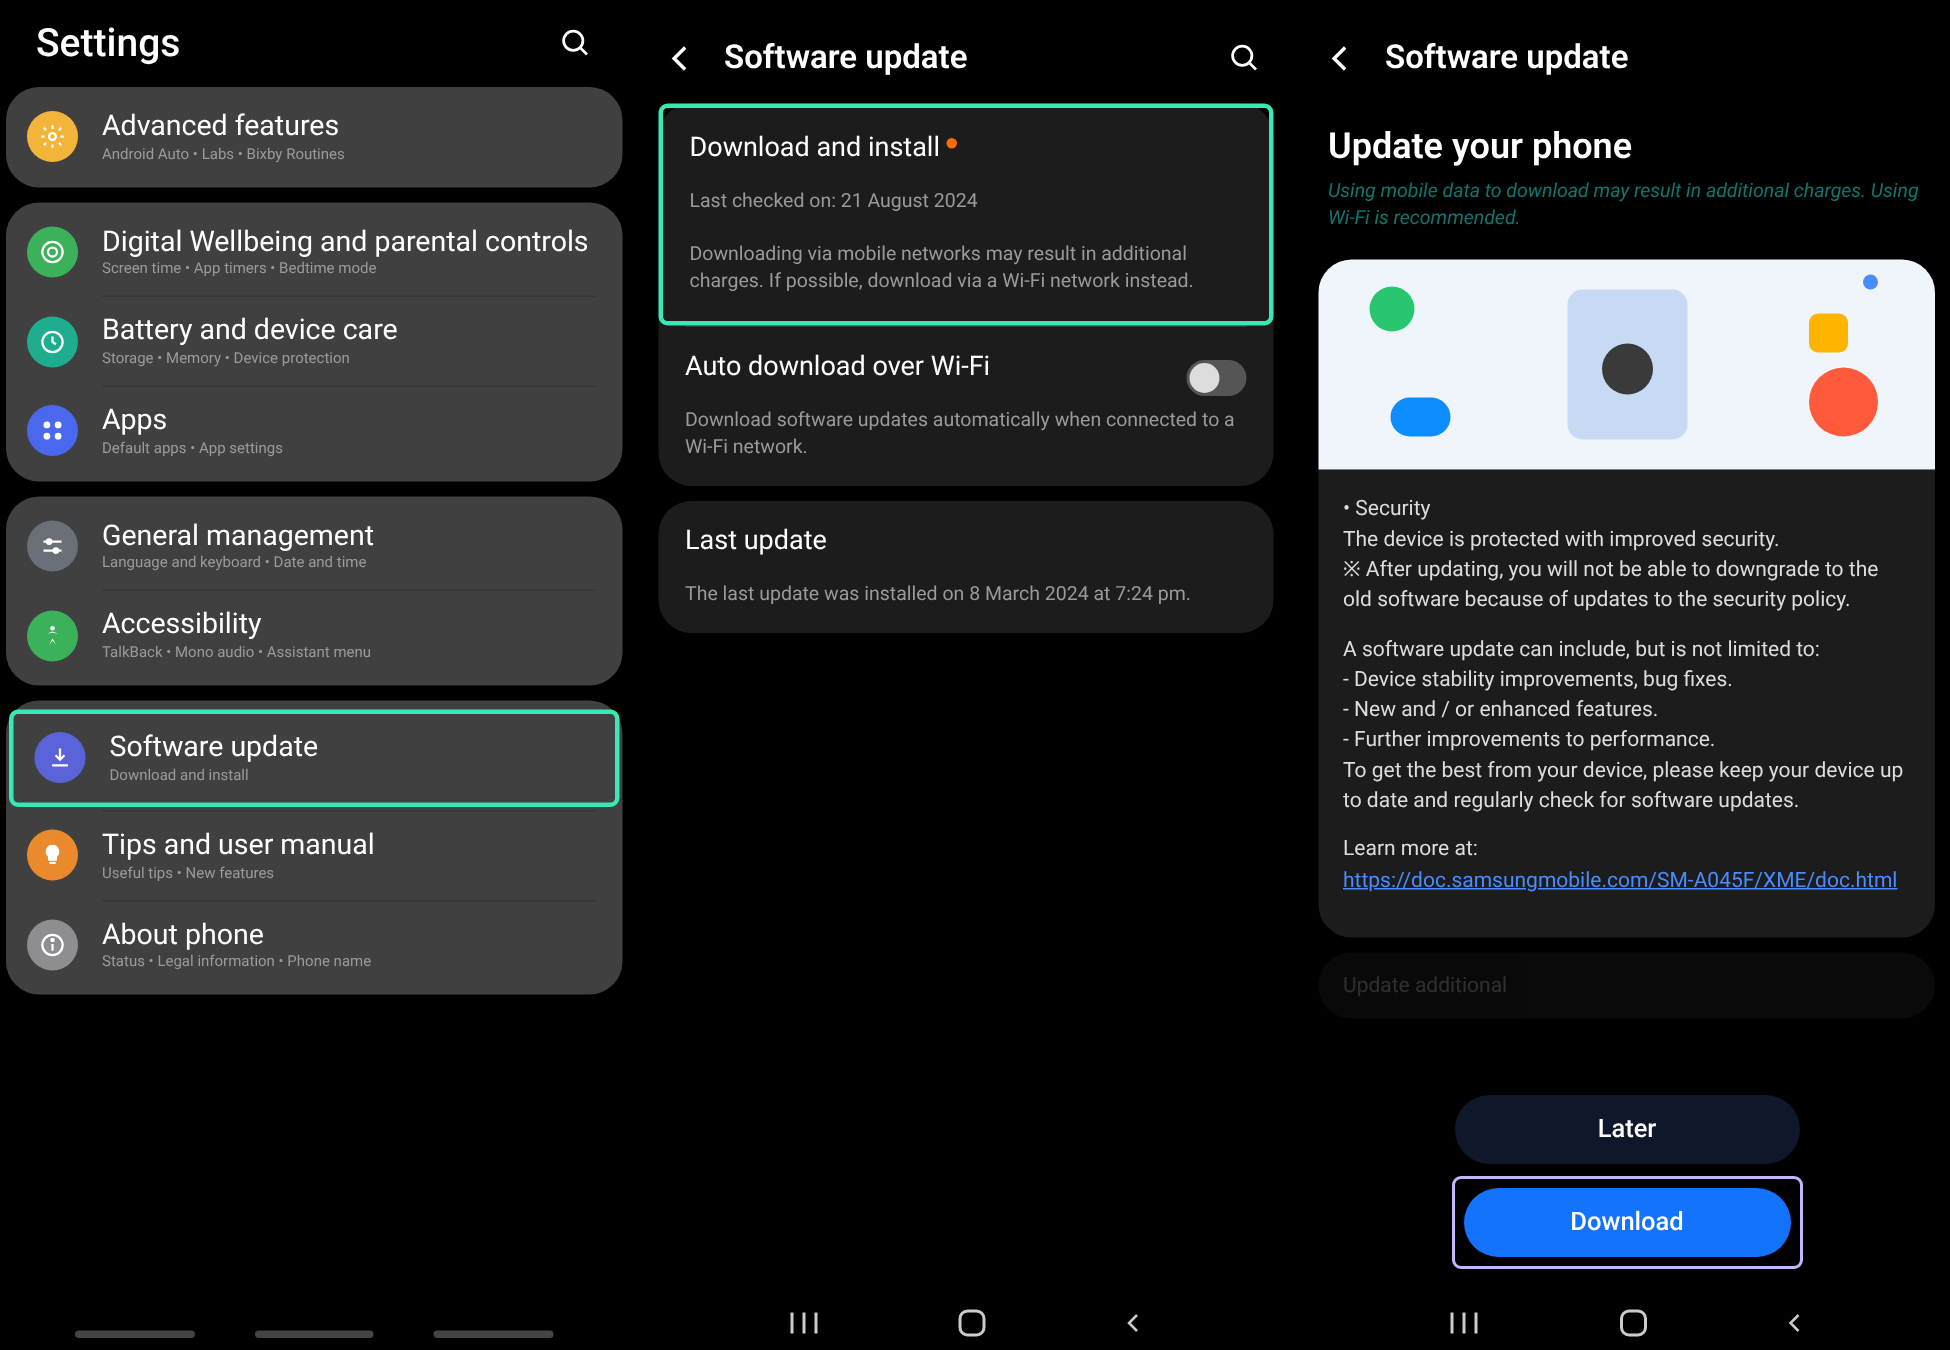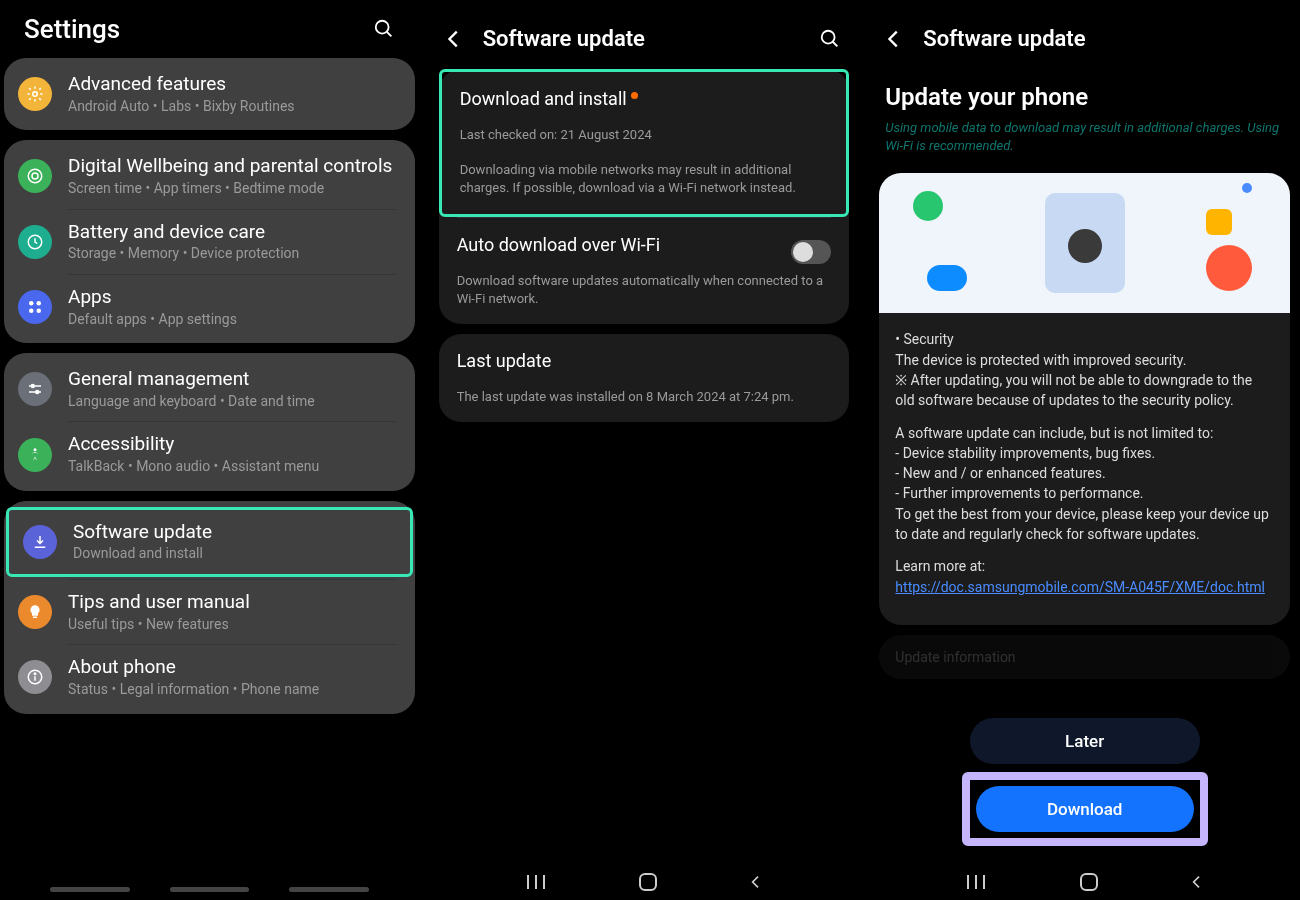--- a/index.html
+++ b/index.html
@@ -53,21 +53,21 @@
     height: 34px;
     border-radius: 50%;
     display: flex;
     align-items: center;
     justify-content: center;
     margin-right: 16px;
     flex-shrink: 0;
   }
   .setting-text { flex: 1; }
   .setting-title { font-size: 19px; line-height: 1.3; }
-  .setting-sub { font-size: 14px; color: #9a9a9a; line-height: 1.4; }
+  .setting-sub { font-size: 10px; color: #9a9a9a; line-height: 1.4; }
   .divider {
     height: 1px;
     background: #363636;
     margin: 0 18px 0 64px;
   }
 
   
   .sub-header {
     display: flex;
     align-items: center;
@@ -168,21 +168,21 @@
     background: #0f172a;
     color: #fff;
     font-size: 17px;
     font-weight: 500;
     border-radius: 26px;
     padding: 13px 0;
     width: 230px;
     text-align: center;
   }
   .btn-download-wrap {
-    border: 8px solid #c4b5fd;
+    border: 2px solid #c4b5fd;
     padding: 6px;
     border-radius: 6px;
   }
   .btn-download {
     background: #1373ff;
     color: #fff;
     font-size: 17px;
     font-weight: 500;
     border-radius: 26px;
     padding: 13px 0;
@@ -447,21 +447,21 @@
         <span>A software update can include, but is not limited to:</span><br>
         <span id="p3-includes"> - Device stability improvements, bug fixes.<br> - New and / or enhanced features.<br> - Further improvements to performance.<br></span>
         <span>To get the best from your device, please keep your device up to date and regularly check for software updates.</span>
       </p>
       <p>
         <span>Learn more at:</span><br>
         <a class="p3-link">https://doc.samsungmobile.com/SM-A045F/XME/doc.html</a>
       </p>
     </div>
   </div>
-  <div class="p3-next-card" style="opacity:0.35">Update information</div>
+  <div class="p3-next-card" style="opacity:0.35">Update additional</div>
 
   <div class="p3-buttons">
     <div class="btn-later">Later</div>
     <div class="btn-download-wrap">
       <div class="btn-download">Download</div>
     </div>
   </div>
 
   <div class="navbar">
     <div>

